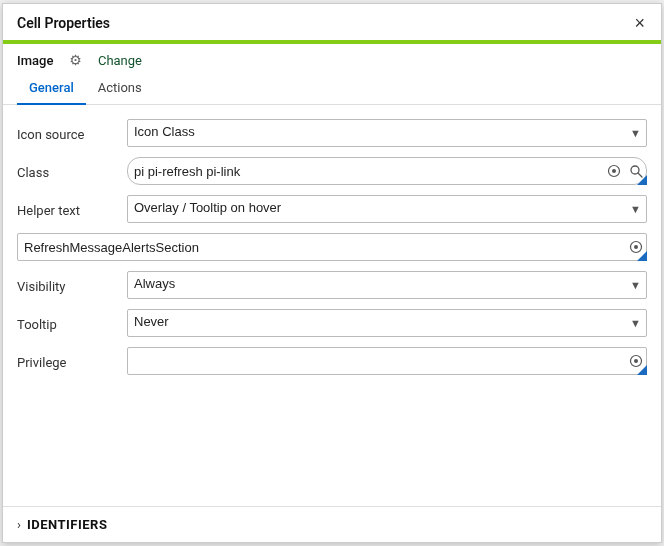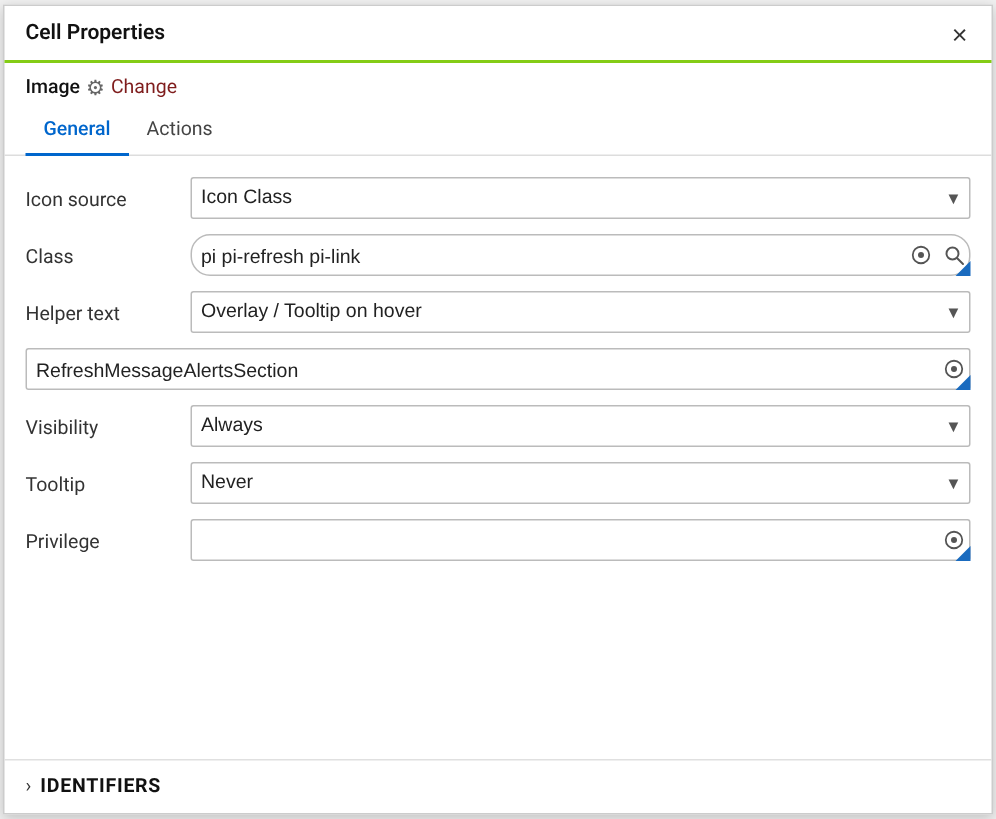--- a/index.html
+++ b/index.html
@@ -17,55 +17,56 @@
       background: #fff;
       border: 1px solid #ccc;
       width: 660px;
       min-height: 540px;
       box-shadow: 0 2px 8px rgba(0,0,0,0.2);
       display: flex;
       flex-direction: column;
     }
     .dialog-header {
       display: flex;
+      align-items: center;
       justify-content: space-between;
       padding: 10px 14px 8px 14px;
-      border-bottom: 2px solid #84cc16;
+      border-bottom: 4px solid #84cc16;
     }
     .dialog-title {
       font-size: 14px;
       font-weight: 600;
       color: #111;
     }
     .close-btn {
       background: none;
       border: none;
       cursor: pointer;
       font-size: 18px;
       color: #333;
       line-height: 1;
       padding: 0 2px;
     }
     .dialog-subheader {
       display: flex;
       align-items: center;
-      gap: 4px;
+      gap: 16px;
       padding: 8px 14px 0 14px;
       font-size: 13px;
     }
     .subheader-label {
       font-weight: 500;
       color: #111;
     }
     .settings-icon {
       color: #666;
       font-size: 14px;
     }
     .change-link {
-      color: #7f1d1d;
+      color: #14532d;
       text-decoration: none;
       cursor: pointer;
     }
     .tabs {
       display: flex;
       gap: 0;
       padding: 6px 14px 0 14px;
       border-bottom: 1px solid #ddd;
     }
     .tab {

